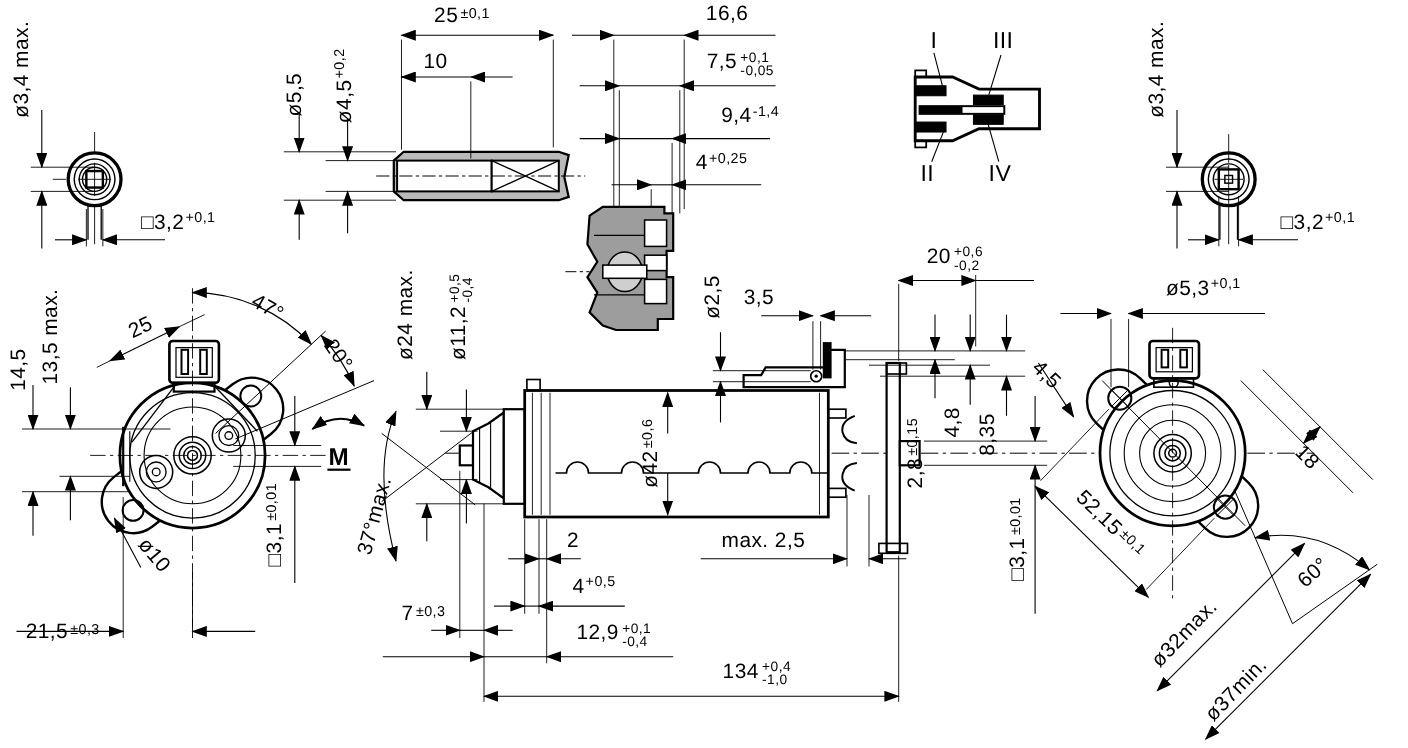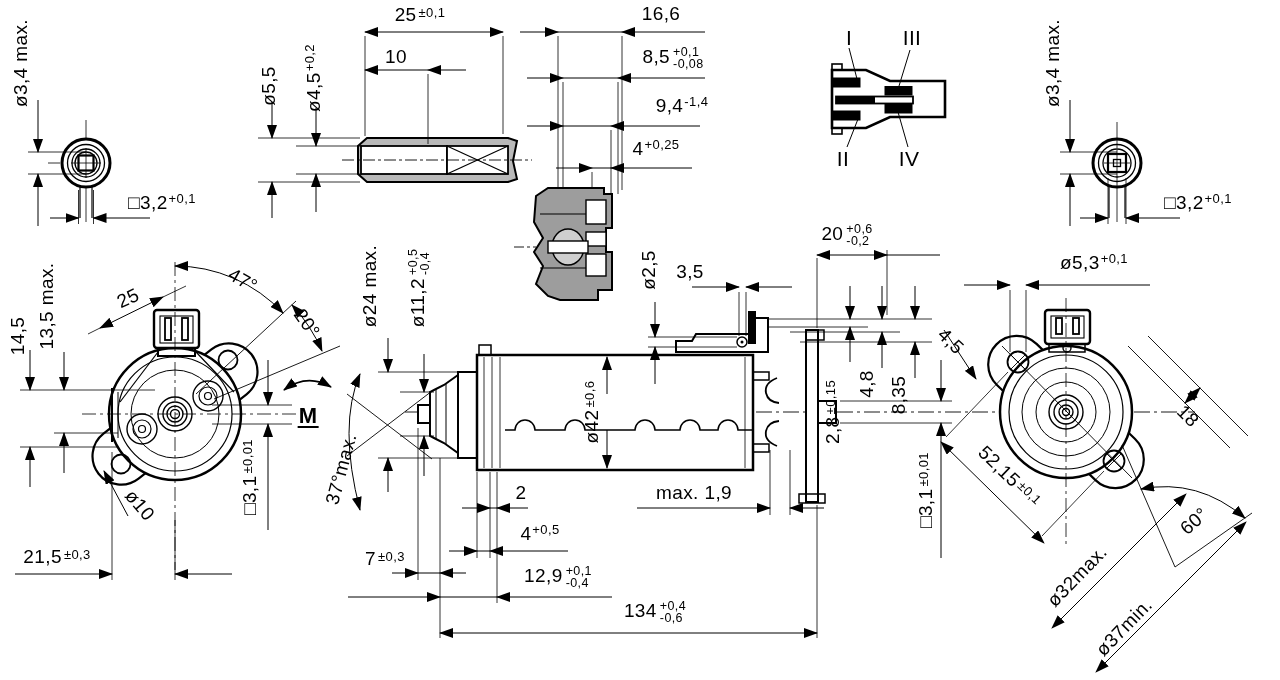--- a/index.html
+++ b/index.html
@@ -363,24 +363,24 @@
     </div>
 <div class="lbl" style="left:314px;top:78px;--r:-90deg">
       <span class="v">ø4,5</span>
       <span class="sup">+0,2</span>
     </div>
 
 <div class="lbl" style="left:661px;top:13px">
       <span class="v">16,6</span>
     </div>
 <div class="lbl" style="left:673px;top:59px">
-      <span class="v">8,5</span>
+      <span class="v">7,5</span>
       <span class="stk">
         <span>+0,1</span>
-        <span>-0,08</span>
+        <span>-0,05</span>
       </span>
     </div>
 <div class="lbl" style="left:682px;top:106px">
       <span class="v">9,4</span>
       <span class="sup">-1,4</span>
     </div>
 <div class="lbl" style="left:656px;top:149px">
       <span class="v">4</span>
       <span class="sup">+0,25</span>
     </div>
@@ -420,21 +420,21 @@
     </div>
 <div class="lbl" style="left:307px;top:323px;--r:55deg">
       <span class="v">20°</span>
     </div>
 <div class="lbl mlab" style="left:308px;top:417px">
       <span class="v">M</span>
     </div>
 <div class="lbl" style="left:341px;top:469px;--r:-75deg">
       <span class="v">37°max.</span>
     </div>
-<div class="lbl" style="left:57px;top:557px">
+<div class="lbl" style="left:57px;top:575px">
       <span class="v">21,5</span>
       <span class="pm">±0,3</span>
     </div>
 <div class="lbl" style="left:140px;top:505px;--r:50deg">
       <span class="v">ø10</span>
     </div>
 <div class="lbl" style="left:250px;top:477px;--r:-90deg">
       <span class="v">□3,1</span>
       <span class="pm">±0,01</span>
     </div>
@@ -452,53 +452,53 @@
 <div class="lbl" style="left:592px;top:412px;--r:-90deg">
       <span class="v">ø42</span>
       <span class="pm">±0,6</span>
     </div>
 <div class="lbl" style="left:648px;top:270px;--r:-90deg">
       <span class="v">ø2,5</span>
     </div>
 <div class="lbl" style="left:690px;top:271px">
       <span class="v">3,5</span>
     </div>
-<div class="lbl" style="left:847px;top:236px">
+<div class="lbl" style="left:868px;top:236px">
       <span class="v">20</span>
       <span class="stk">
         <span>+0,6</span>
         <span>-0,2</span>
       </span>
     </div>
 <div class="lbl" style="left:521px;top:492px">
       <span class="v">2</span>
     </div>
 <div class="lbl" style="left:694px;top:492px">
-      <span class="v">max. 1,9</span>
+      <span class="v">max. 2,5</span>
     </div>
 <div class="lbl" style="left:540px;top:534px">
       <span class="v">4</span>
       <span class="sup">+0,5</span>
     </div>
 <div class="lbl" style="left:385px;top:559px">
       <span class="v">7</span>
       <span class="pm">±0,3</span>
     </div>
 <div class="lbl" style="left:558px;top:578px">
       <span class="v">12,9</span>
       <span class="stk">
         <span>+0,1</span>
         <span>-0,4</span>
       </span>
     </div>
-<div class="lbl" style="left:655px;top:613px">
+<div class="lbl" style="left:688px;top:613px">
       <span class="v">134</span>
       <span class="stk">
         <span>+0,4</span>
-        <span>-0,6</span>
+        <span>-1,0</span>
       </span>
     </div>
 <div class="lbl" style="left:833px;top:412px;--r:-90deg">
       <span class="v">2,8</span>
       <span class="pm">±0,15</span>
     </div>
 <div class="lbl" style="left:866px;top:384px;--r:-90deg">
       <span class="v">4,8</span>
     </div>
 <div class="lbl" style="left:898px;top:395px;--r:-90deg">

